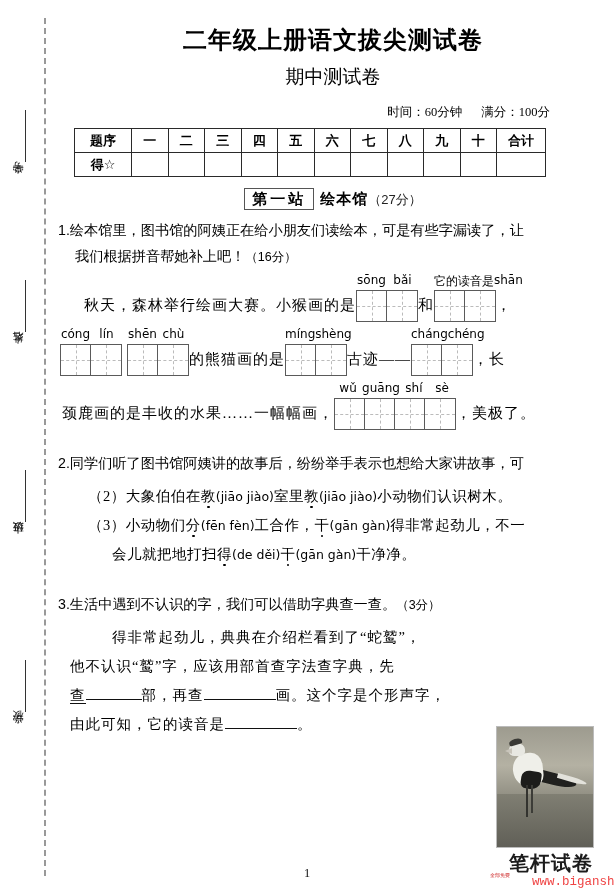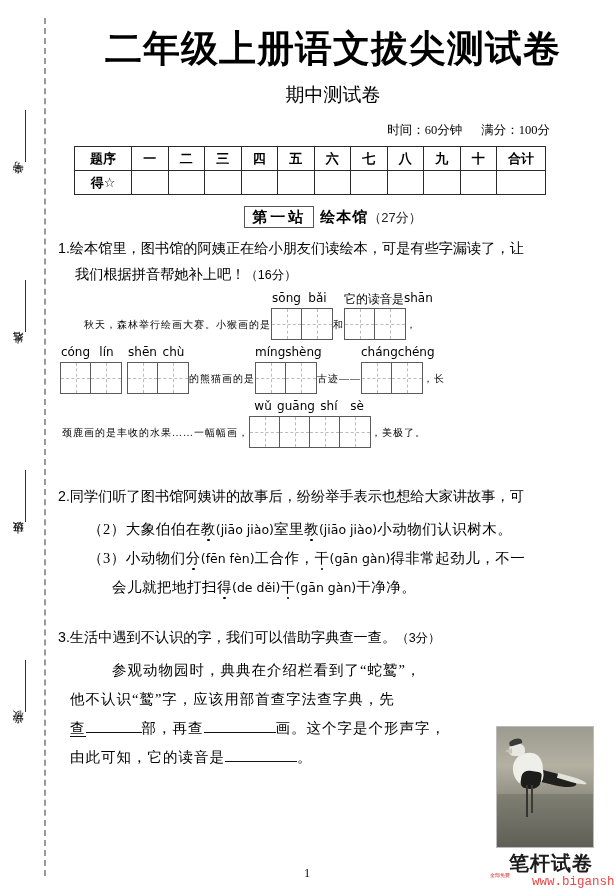--- a/index.html
+++ b/index.html
@@ -56,21 +56,21 @@
 
   
   #page {
     position: absolute;
     left: 52px; top: 0;
     width: 562px; height: 893px;
   }
 
   .title-main {
     text-align: center;
-    font-size: 37px;
+    font-size: 24px;
     font-weight: bold;
     letter-spacing: 1px;
     margin-top: 24px;
     font-family: "Liberation Sans", "DejaVu Sans", sans-serif;
   }
   .title-sub {
     text-align: center;
     font-size: 19px;
     margin-top: 8px;
     font-family: "Liberation Sans", "DejaVu Sans", sans-serif;
@@ -166,21 +166,21 @@
   }
   .tz-cell::after {
     content: "";
     position: absolute;
     top: 0; bottom: 0; left: 50%;
     border-left: 1px dashed #bbb;
   }
 
   .txt-cn {
     font-family: "Liberation Serif", "DejaVu Serif", serif;
-    font-size: 10px;
+    font-size: 15px;
     letter-spacing: 1px;
   }
 
   
   .subitem {
     font-family: "Liberation Serif", "DejaVu Serif", serif;
     font-size: 14.5px;
     line-height: 29px;
     padding-left: 30px;
     white-space: nowrap;
@@ -459,35 +459,35 @@
             <span>shí</span>
             <span>sè</span>
           </span><span class="tz-boxes">
             <span class="tz-cell"></span>
             <span class="tz-cell"></span>
             <span class="tz-cell"></span>
             <span class="tz-cell"></span>
           </span></span><span class="txt-cn">，美极了。</span>
     </div>
 
-    <div class="qline" style="margin-top:35px;">
+    <div class="qline" style="margin-top:20px;">
       <span>2.</span><span>同学们听了图书馆阿姨讲的故事后，纷纷举手表示也想给大家讲故事，可</span>
     </div>
 
     <div id="q2-items" style="margin-top:6px;">
         <div class="subitem"><span>（2）</span><span>大象伯伯在</span><span class="dotmark">教</span><span class="py">(jiāo  jiào)</span><span>室里</span><span class="dotmark">教</span><span class="py">(jiāo  jiào)</span><span>小动物们认识树木。</span></div>
         <div class="subitem"><span>（3）</span><span>小动物们</span><span class="dotmark">分</span><span class="py">(fēn  fèn)</span><span>工合作，</span><span class="dotmark">干</span><span class="py">(gān  gàn)</span><span>得非常起劲儿，不一</span></div>
         <div class="subitem"><span style="display: inline-block; width: 24px;"></span><span>会儿就把地打扫</span><span class="dotmark">得</span><span class="py">(de  děi)</span><span class="dotmark">干</span><span class="py">(gān  gàn)</span><span>干净净。</span></div>
       </div>
 
     <div class="qline" style="margin-top:22px;">
       <span>3.</span><span>生活中遇到不认识的字，我们可以借助字典查一查。</span><span class="pts-inline">（3分）</span>
     </div>
 
-    <div class="q3para ind" style="margin-top:5px;">参观动物园时，典典在介绍栏看到了“蛇鹫”，</div>
+    <div class="q3para ind" style="margin-top:5px;">得非常起劲儿，典典在介绍栏看到了“蛇鹫”，</div>
     <div class="q3para ind2">他不认识“鹫”字，应该用部首查字法查字典，先</div>
     <div class="q3para ind2">
       <span class="ul-under">查</span><span class="blank-s"></span><span>部，再查</span><span class="blank-m"></span><span>画。这个字是个形声字，</span>
     </div>
     <div class="q3para ind2">
       <span>由此可知，它的读音是</span><span class="blank-m"></span><span>。</span>
     </div>
 
   </div>
 </div>

